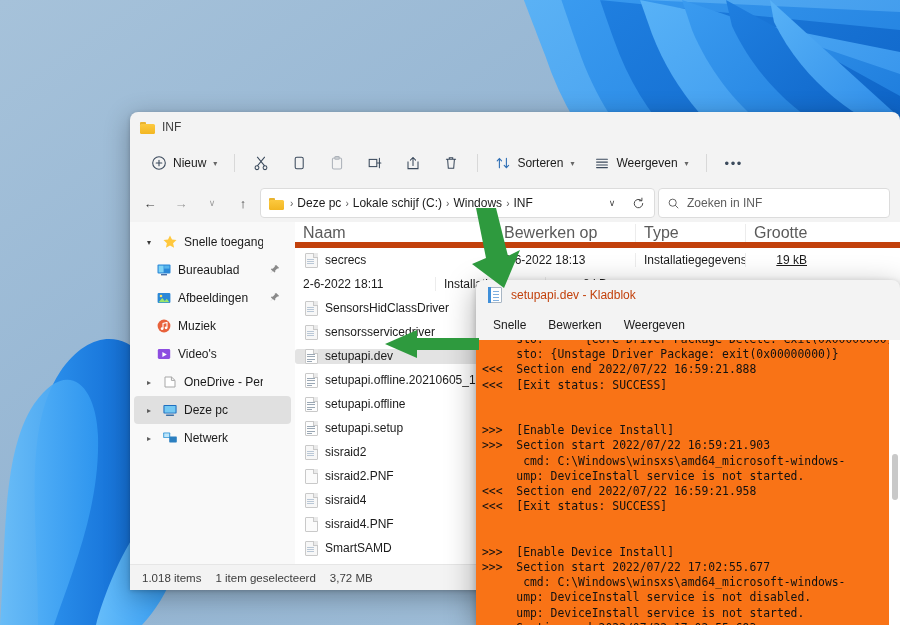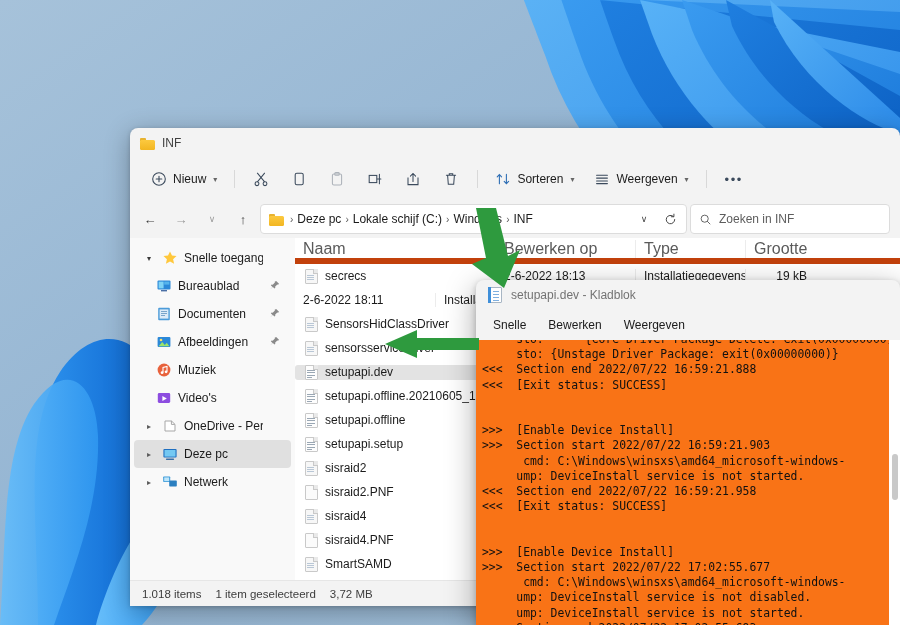--- a/index.html
+++ b/index.html
@@ -9,21 +9,21 @@
     font-family: "Liberation Sans", sans-serif;
   }
   body { position: relative; background: #9ab8d4; }
 
   
   #wallpaper { position: absolute; inset: 0; overflow: hidden; }
   #wallpaper svg { width: 100%; height: 100%; display: block; }
 
   
   #explorer {
-    position: absolute; left: 130px; top: 128px;
+    position: absolute; left: 130px; top: 112px;
     width: 770px; height: 478px;
     background: #f3f3f3;
     border-radius: 8px 8px 0 0;
     box-shadow: 0 6px 26px rgba(0,0,0,.30), 0 1px 4px rgba(0,0,0,.18);
     overflow: hidden;
     display: flex; flex-direction: column;
     font-size: 12px; color: #1b1b1b;
   }
   .ex-titlebar {
     height: 30px; display: flex; align-items: center;
@@ -69,21 +69,21 @@
     border: 1px solid #dcdcdc; border-radius: 4px;
     display: flex; align-items: center; padding: 0 4px 0 8px; gap: 4px;
     min-width: 0;
   }
   .crumbs { display: flex; align-items: center; gap: 4px; flex: 1 1 auto; min-width: 0; }
   .crumb { font-size: 12px; color: #1b1b1b; white-space: nowrap; }
   .crumb-sep { font-size: 10px; color: #5a5a5a; }
   .addr-right { display: flex; align-items: center; gap: 2px; }
   .addr-icobtn { width: 24px; height: 24px; display:flex; align-items:center; justify-content:center; color:#444; font-size: 11px;}
   .searchbar {
-    width: 200px; height: 30px; background: #fff;
+    width: 232px; height: 30px; background: #fff;
     border: 1px solid #dcdcdc; border-radius: 4px;
     display: flex; align-items: center; padding: 0 8px; gap: 7px; flex: 0 0 auto;
   }
   .search-ph { font-size: 12px; color: #5d5d5d; }
 
   .ex-body { flex: 1 1 auto; display: flex; min-height: 0; background: #f9f9f9; }
 
   
   .ex-sidebar {
     width: 165px; flex: 0 0 165px; padding: 6px 0 0 0;
@@ -146,21 +146,21 @@
     background: #f3f3f3;
     border-radius: 8px 8px 0 0;
     box-shadow: 0 8px 30px rgba(0,0,0,.34), 0 2px 6px rgba(0,0,0,.2);
     overflow: hidden; display: flex; flex-direction: column;
   }
   .np-titlebar { height: 30px; display: flex; align-items: center; padding: 0 12px; gap: 9px; flex: 0 0 auto; }
   .np-ico { width: 14px; height: 16px; position: relative; flex:0 0 14px;}
   .np-ico .bk { position:absolute; inset:0; background:#fff; border:1px solid #a8b6c4; border-radius:1px;}
   .np-ico .bar { position:absolute; left:0; top:0; width:3px; height:100%; background:#3f8fd9;}
   .np-ico .l { position:absolute; left:5px; width:6px; height:1px; background:#7fb0e0;}
-  .np-title { font-size: 12px; color: #737373; }
+  .np-title { font-size: 12px; color: #c2410c; }
   .np-menu { height: 30px; display: flex; align-items: center; padding: 0 8px; gap: 4px; flex: 0 0 auto;}
   .np-menu-item { font-size: 12px; color: #1b1b1b; padding: 4px 9px; border-radius: 4px;}
   .np-textwrap { flex: 1 1 auto; background: #f97316; position: relative; overflow: hidden; display:flex;}
   .np-text {
     flex: 1 1 auto;
     font-family: "DejaVu Sans Mono", monospace;
     font-size: 11.4px; line-height: 15.2px; color: #111;
     white-space: pre; padding: 0 0 0 6px; overflow: hidden;
     margin-top: -8px;
   }
@@ -367,31 +367,20 @@
               <rect x="8.2" y="3.6" width="5.2" height="3" fill="#55b4ec"></rect>
               <rect x="5" y="12" width="6" height="1.4" fill="#4a6fa5"></rect>
             </svg></span>
           <span class="nav-label">Bureaublad</span>
           <span class="pin"><svg viewBox="0 0 12 12" width="10" height="10">
               <path d="M7.4 1.2l3.4 3.4-1.1 1.1-1-.3-2.6 2.6.3 1.3-1 1-2-2-2.6 2.6L.4 11 3 8.4l-2-2 1-1 1.3.3 2.6-2.6-.3-1z" fill="#8a8a8a"></path>
             </svg></span>
         </div>
         <div class="nav-item nav-indent">
           <span class="nav-ico"><svg viewBox="0 0 16 16" width="16" height="16">
-              <rect x="2.2" y="1.8" width="11.6" height="12.4" rx="1" fill="#4b9bd9"></rect>
-              <rect x="3.6" y="3.4" width="8.8" height="9.2" fill="#dceaf7"></rect>
-              <path d="M5 5.5h6M5 7.5h6M5 9.5h4" stroke="#6d9cc4" stroke-width="0.9"></path>
-            </svg></span>
-          <span class="nav-label">Documenten</span>
-          <span class="pin"><svg viewBox="0 0 12 12" width="10" height="10">
-              <path d="M7.4 1.2l3.4 3.4-1.1 1.1-1-.3-2.6 2.6.3 1.3-1 1-2-2-2.6 2.6L.4 11 3 8.4l-2-2 1-1 1.3.3 2.6-2.6-.3-1z" fill="#8a8a8a"></path>
-            </svg></span>
-        </div>
-        <div class="nav-item nav-indent">
-          <span class="nav-ico"><svg viewBox="0 0 16 16" width="16" height="16">
               <rect x="1.6" y="3" width="12.8" height="10" rx="1" fill="#2b88d8"></rect>
               <path d="M2.6 12.2l3.6-4.2 2.6 3 2-2.2 2.6 3.4z" fill="#9be56b"></path>
               <circle cx="5" cy="6" r="1.3" fill="#ffe066"></circle>
             </svg></span>
           <span class="nav-label">Afbeeldingen</span>
           <span class="pin"><svg viewBox="0 0 12 12" width="10" height="10">
               <path d="M7.4 1.2l3.4 3.4-1.1 1.1-1-.3-2.6 2.6.3 1.3-1 1-2-2-2.6 2.6L.4 11 3 8.4l-2-2 1-1 1.3.3 2.6-2.6-.3-1z" fill="#8a8a8a"></path>
             </svg></span>
         </div>
         <div class="nav-item nav-indent">

